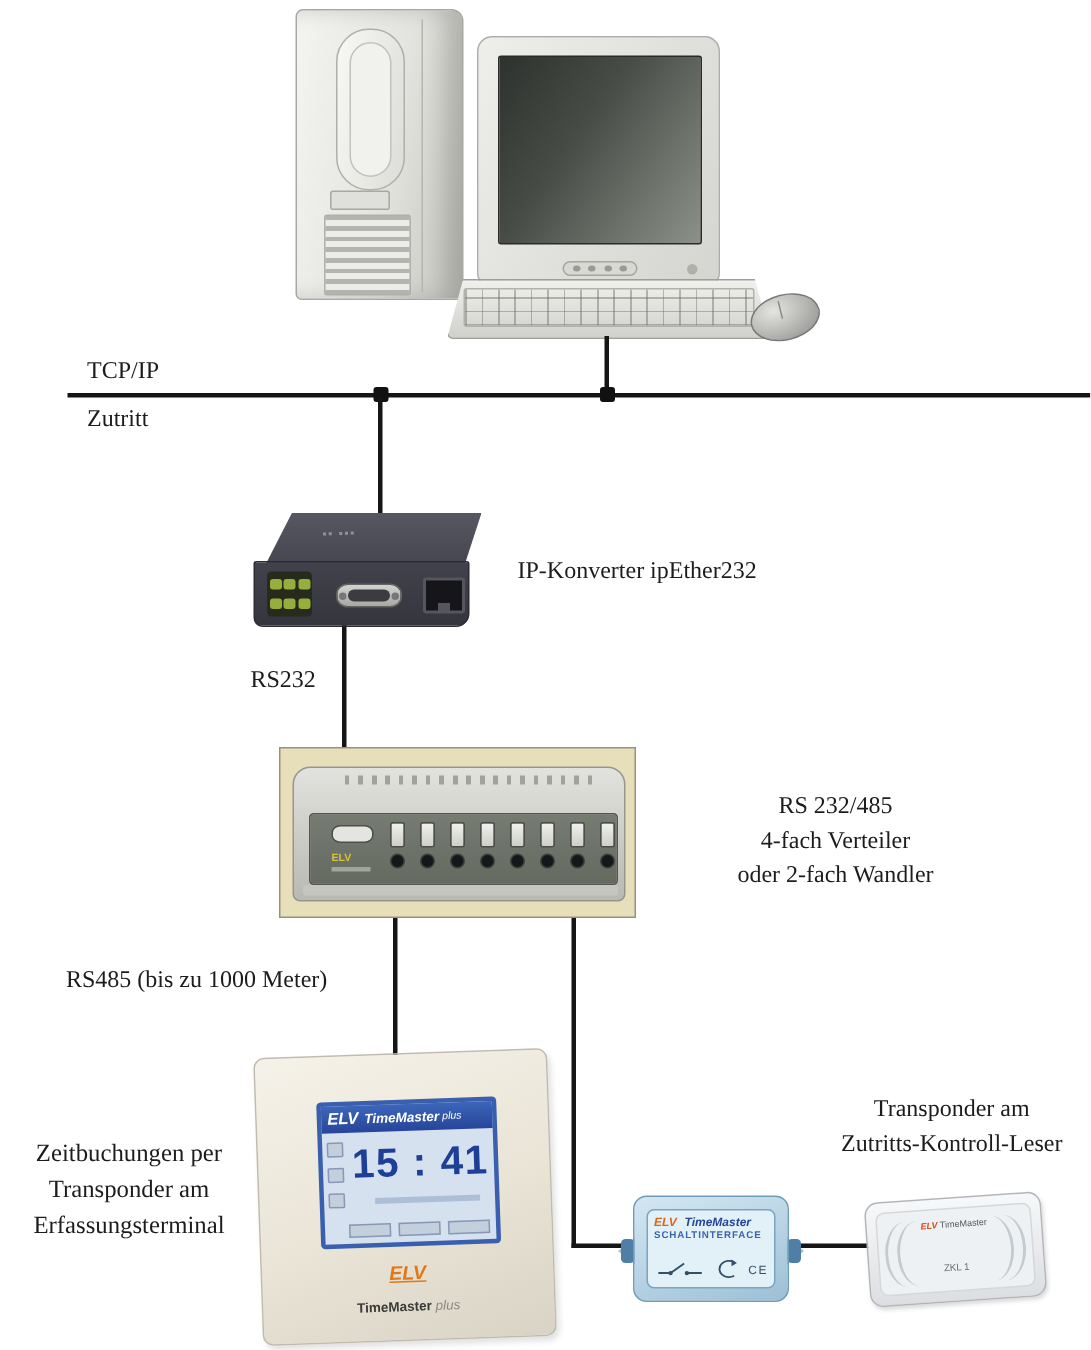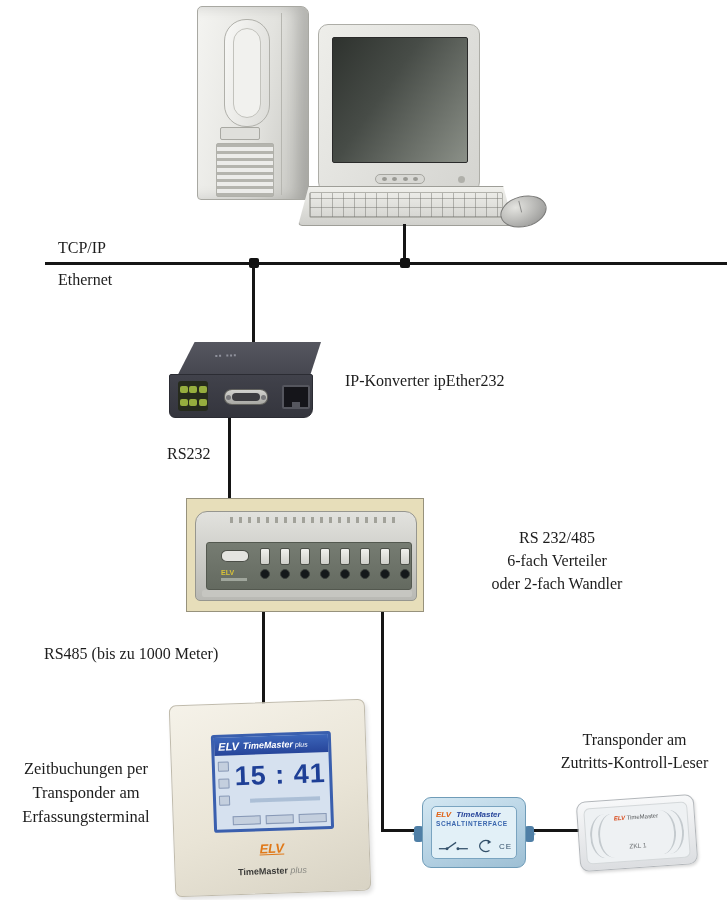--- a/index.html
+++ b/index.html
@@ -199,21 +199,21 @@
   <div class="node-dot" style="left:249px; top:258px;"></div>
   <div class="node-dot" style="left:400px; top:258px;"></div>
   <div class="line" style="left:252px; top:265px; width:3px; height:84px;"></div>
   <div class="line" style="left:228px; top:400px; width:3px; height:158px;"></div>
   <div class="line" style="left:262px; top:601px; width:3px; height:112px;"></div>
   <div class="line" style="left:381px; top:601px; width:3px; height:231px;"></div>
   <div class="line" style="left:381px; top:829px; width:44px; height:3px;"></div>
   <div class="line" style="left:526px; top:829px; width:64px; height:3px;"></div>
 
   <div class="abs label" style="left:58px; top:239px;">TCP/IP</div>
-  <div class="abs label" style="left:58px; top:271px;">Ethernet</div>
+  <div class="abs label" style="left:58px; top:271px;">Zutritt</div>
 
   <div class="abs converter">
     <div class="converter-top"></div>
     <div class="converter-topmark">▪▪ ▪▪▪</div>
     <div class="converter-front">
       <div class="converter-terminal">
         <i></i>
           <i></i>
           <i></i>
           <i></i>
@@ -274,21 +274,21 @@
               <div class="port"></div>
             </div>
         </div>
       </div>
       <div class="dist-base"></div>
     </div>
   </div>
 
   <div class="abs caption" style="left:452px; top:526px; width:210px; font-size:16px; line-height:23px;">
     <div>RS 232/485</div>
-    <div>6-fach Verteiler</div>
+    <div>4-fach Verteiler</div>
     <div>oder 2-fach Wandler</div>
   </div>
 
   <div class="abs label" style="left:44px; top:645px;">RS485  (bis zu 1000 Meter)</div>
 
   <div class="abs terminal">
     <div class="terminal-body">
       <div class="terminal-screen">
         <div class="terminal-header">
           <span class="brand">ELV</span>

